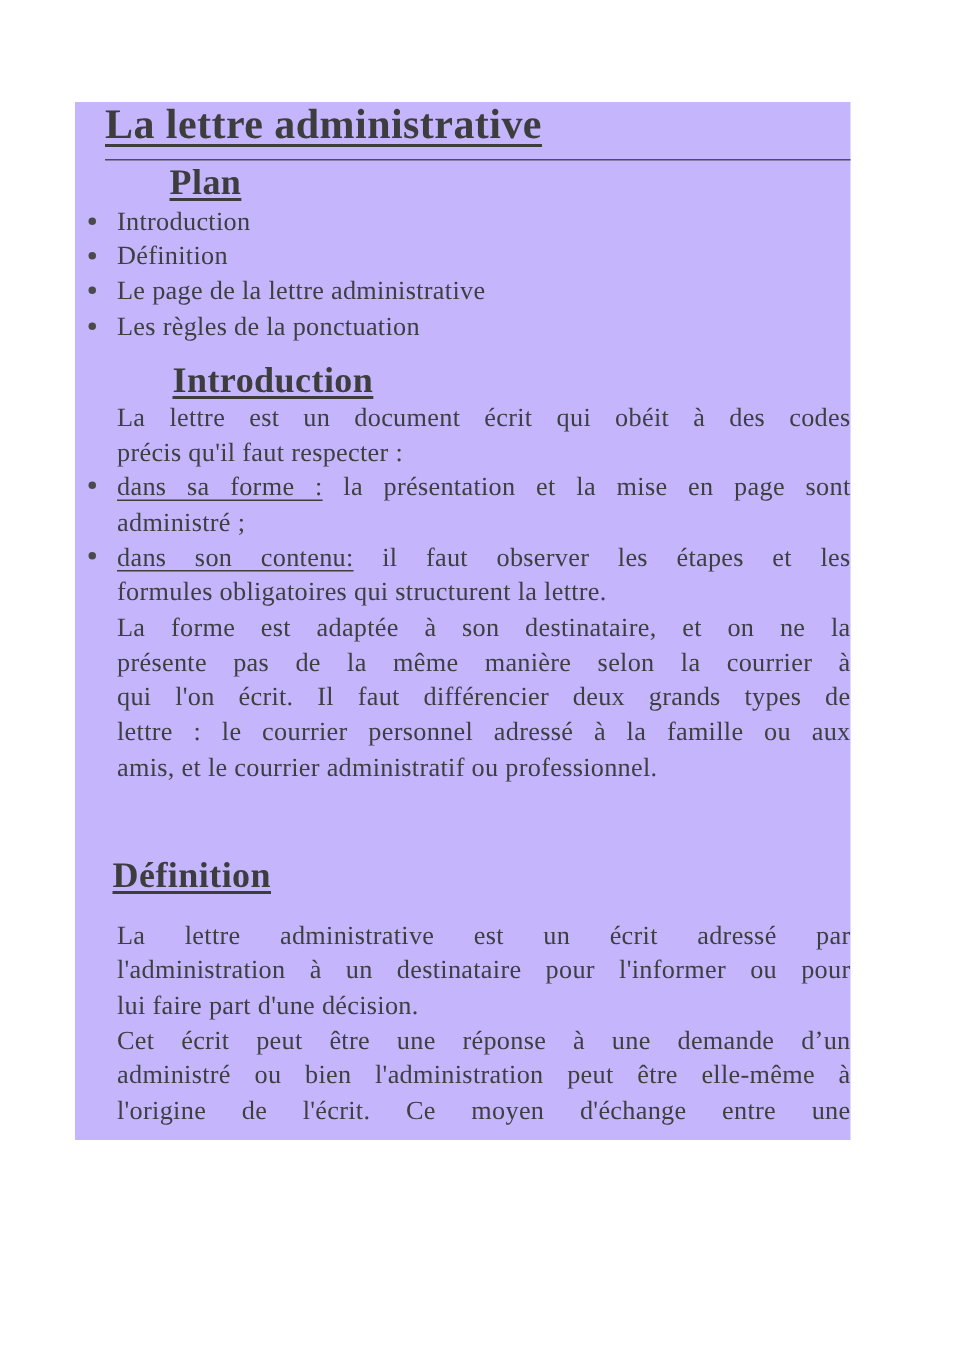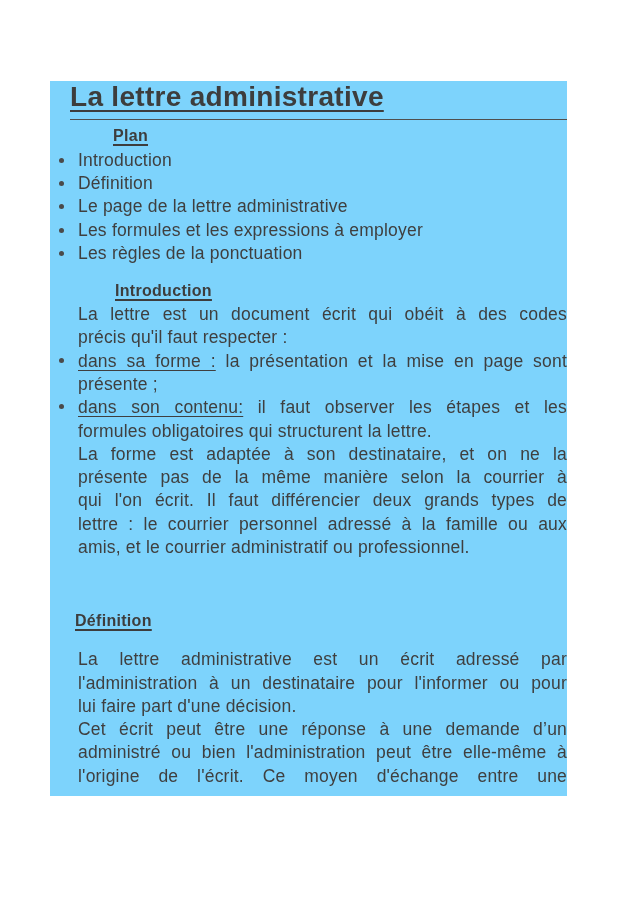--- a/index.html
+++ b/index.html
@@ -2,32 +2,32 @@
 <html><head>
 <meta charset="utf-8">
 <style>
   html, body { margin:0; padding:0; }
   body {
     width:638px; height:903px; background:#ffffff;
     font-family:"Liberation Sans", sans-serif;
     color:#3f3f3f; position:relative; overflow:hidden;
   }
   .content {
-    position:absolute; left:50px; top:81px; width:517px;
-    background:#7dd3fc; padding-bottom:8px;
+    position:absolute; left:50px; top:68px; width:517px;
+    background:#c4b5fd; padding-bottom:8px;font-family:Liberation Serif, serif;
   }
   h1 {
     font-size:28px; font-weight:bold; line-height:31px;
     margin:0 0 0 20px; padding-bottom:7px;
     border-bottom:1px solid #4f4f4f;
     letter-spacing:0.3px; color:#3d3d3d;
     text-decoration:underline; text-decoration-thickness:2px; text-underline-offset:4px;
   }
   .h2 {
-    font-size:16px; font-weight:bold; line-height:21px; color:#3d3d3d;
+    font-size:24px; font-weight:bold; line-height:21px; color:#3d3d3d;
     text-decoration:underline; text-decoration-thickness:1.5px; text-underline-offset:3px;
     letter-spacing:0.3px; margin:0;
   }
   .plan-h  { margin:5px 0 0 63px; }
   .intro-h { margin:15px 0 2px 65px; }
   .def-h   { margin:51px 0 0 25px; }
 
   .plan-list { list-style:none; margin:3px 0 0 0; padding:0; }
   .plan-list li {
     position:relative; padding-left:28px;
@@ -55,36 +55,35 @@
 <div class="content">
 
   <h1>La lettre administrative</h1>
 
   <div class="h2 plan-h">Plan</div>
 
   <ul class="plan-list">
     <li><span class="dot"></span><span>Introduction</span></li>
     <li><span class="dot"></span><span>Définition</span></li>
     <li><span class="dot"></span><span>Le page de la lettre administrative</span></li>
-    <li><span class="dot"></span><span>Les formules et les expressions à employer</span></li>
     <li><span class="dot"></span><span>Les règles de la ponctuation</span></li>
   </ul>
 
   <div class="h2 intro-h">Introduction</div>
 
   <div class="para">
     <div class="jline">La lettre est un document écrit qui obéit à des codes</div>
     <div class="jline last">précis qu'il faut respecter :</div>
   </div>
 
   <div class="bullet">
     <span class="dot"></span>
     <div class="lines">
       <div class="jline"><span class="u">dans sa forme :</span> <span>la présentation et la mise en page sont</span></div>
-      <div class="jline last">présente ;</div>
+      <div class="jline last">administré ;</div>
     </div>
   </div>
 
   <div class="bullet">
     <span class="dot"></span>
     <div class="lines">
       <div class="jline"><span class="u">dans son contenu:</span> <span>il faut observer les étapes et les</span></div>
       <div class="jline last">formules obligatoires qui structurent la lettre.</div>
     </div>
   </div>

